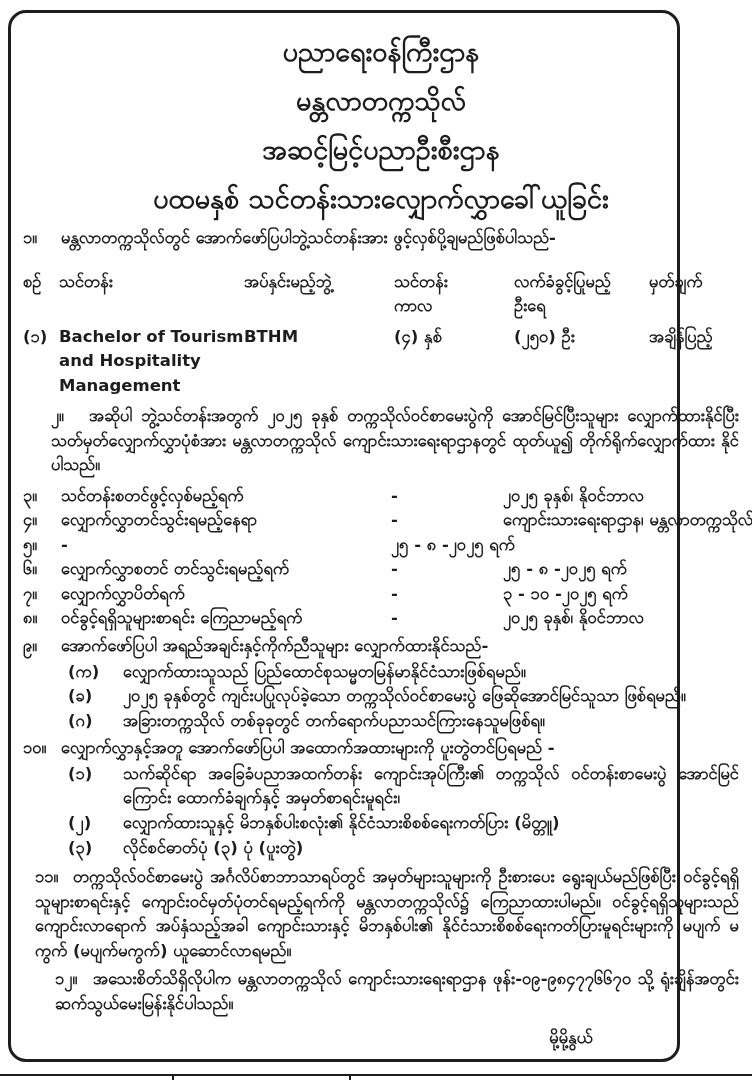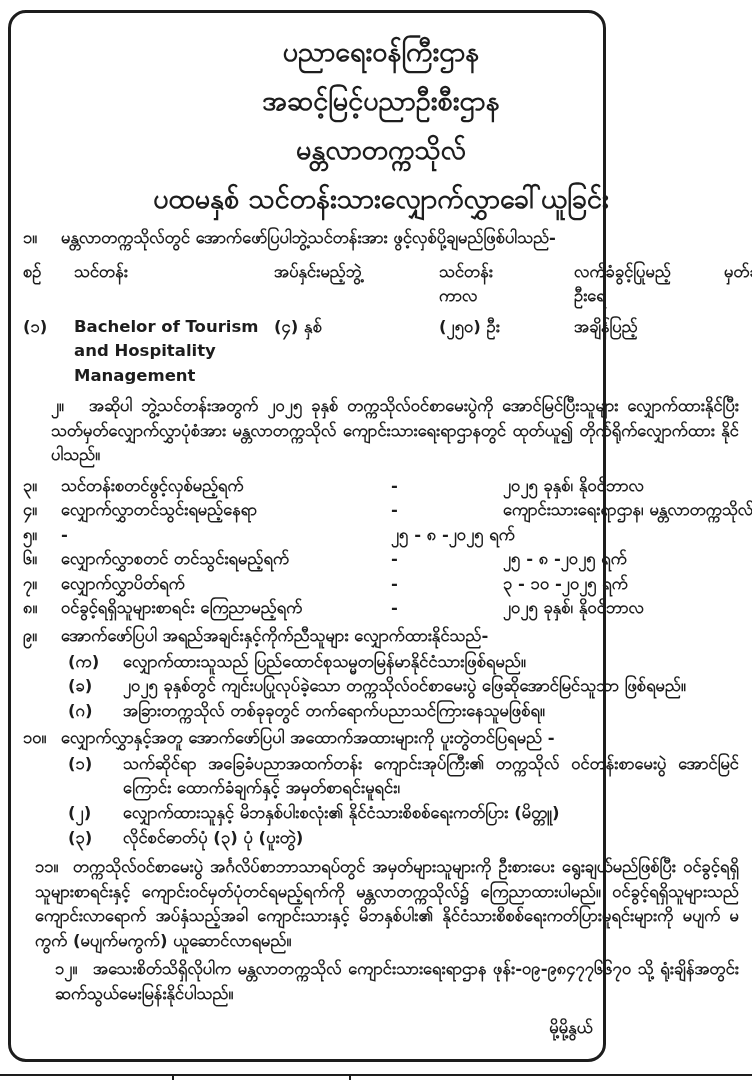--- a/index.html
+++ b/index.html
@@ -5,37 +5,37 @@
   html,body{margin:0;padding:0;}
   body{
     width:752px;height:1080px;
     background:#ffffff;
     font-family:"DejaVu Sans","Liberation Sans",sans-serif;
     color:#1d1d1d;
     overflow:hidden;
   }
   .page{position:relative;width:752px;height:1080px;background:#fff;}
   .frame{
-    position:absolute;left:8px;top:10px;width:598px;height:1052px;
+    position:absolute;left:8px;top:10px;width:672px;height:1052px;
     border:3px solid #1d1d1d;border-radius:18px;
     box-sizing:border-box;
     background:#fff;
   }
   .content{
     position:absolute;left:12px;top:12px;width:716px;
     font-size:16.5px;font-weight:700;line-height:24.5px;
   }
   
   .title-block{text-align:center;margin-top:2px;}
   .title-line{font-size:27px;font-weight:700;line-height:49px;white-space:nowrap;}
   
   .para{text-align:justify;margin-top:3px;}
   .para .pnum{display:inline-block;width:38px;font-weight:700;}
   
-  .ctable{display:grid;grid-template-columns:36px 185px 150px 120px 135px 1fr;margin-top:9px;column-gap:15px;}
+  .ctable{display:grid;grid-template-columns:36px 185px 150px 120px 135px 1fr;margin-top:19px;column-gap:0;}
   .ctable .cell{line-height:24.5px;}
   .ctable .head{font-weight:700;}
   .ctable .row2{margin-top:6px;}
   
   .sched{margin-top:6px;}
   .srow{display:grid;grid-template-columns:38px 330px 112px 1fr;line-height:24.6px;}
   .srow .sval{white-space:nowrap;}
   
   .subs{padding-left:45px;margin-top:1px;}
   .subrow{display:grid;grid-template-columns:55px 1fr;line-height:24.6px;}
@@ -50,22 +50,22 @@
 </style>
 </head>
 <body>
 
 <div class="page">
   <div class="frame">
     <div class="content">
 
       <div class="title-block">
         <div class="title-line">ပညာရေးဝန်ကြီးဌာန</div>
+        <div class="title-line">မန္တလာတက္ကသိုလ်</div>
         <div class="title-line">အဆင့်မြင့်ပညာဦးစီးဌာန</div>
-        <div class="title-line">မန္တလာတက္ကသိုလ်</div>
         <div class="title-line">ပထမနှစ် သင်တန်းသားလျှောက်လွှာခေါ်ယူခြင်း</div>
       </div>
 
       <div class="para">
         <span class="pnum">၁။</span><span>မန္တလာတက္ကသိုလ်တွင် အောက်ဖော်ပြပါဘွဲ့သင်တန်းအား ဖွင့်လှစ်ပို့ချမည်ဖြစ်ပါသည်-</span>
       </div>
 
       <div class="ctable">
         <div class="cell head">စဉ်</div>
         <div class="cell head">သင်တန်း</div>
@@ -75,20 +75,21 @@
           <div>ကာလ</div>
         </div>
         <div class="cell head">
           <div>လက်ခံခွင့်ပြုမည့်</div>
           <div>ဦးရေ</div>
         </div>
         <div class="cell head">မှတ်ချက်</div>
 
         <div class="cell row2">(၁)</div>
         <div class="cell row2">Bachelor of Tourism and Hospitality Management</div>
+        <div class="cell row2">BTHM</div>
         <div class="cell row2">(၄) နှစ်</div>
         <div class="cell row2">(၂၅၀) ဦး</div>
         <div class="cell row2">အချိန်ပြည့်</div>
       </div>
 
       <div class="para" style="margin-top:6px;margin-left:28px;">
         <span class="pnum">၂။</span><span>အဆိုပါ ဘွဲ့သင်တန်းအတွက် ၂၀၂၅ ခုနှစ် တက္ကသိုလ်ဝင်စာမေးပွဲကို အောင်မြင်ပြီးသူများ လျှောက်ထားနိုင်ပြီး သတ်မှတ်လျှောက်လွှာပုံစံအား မန္တလာတက္ကသိုလ် ကျောင်းသားရေးရာဌာနတွင် ထုတ်ယူ၍ တိုက်ရိုက်လျှောက်ထား နိုင်ပါသည်။</span>
       </div>
 
       <div class="sched">

